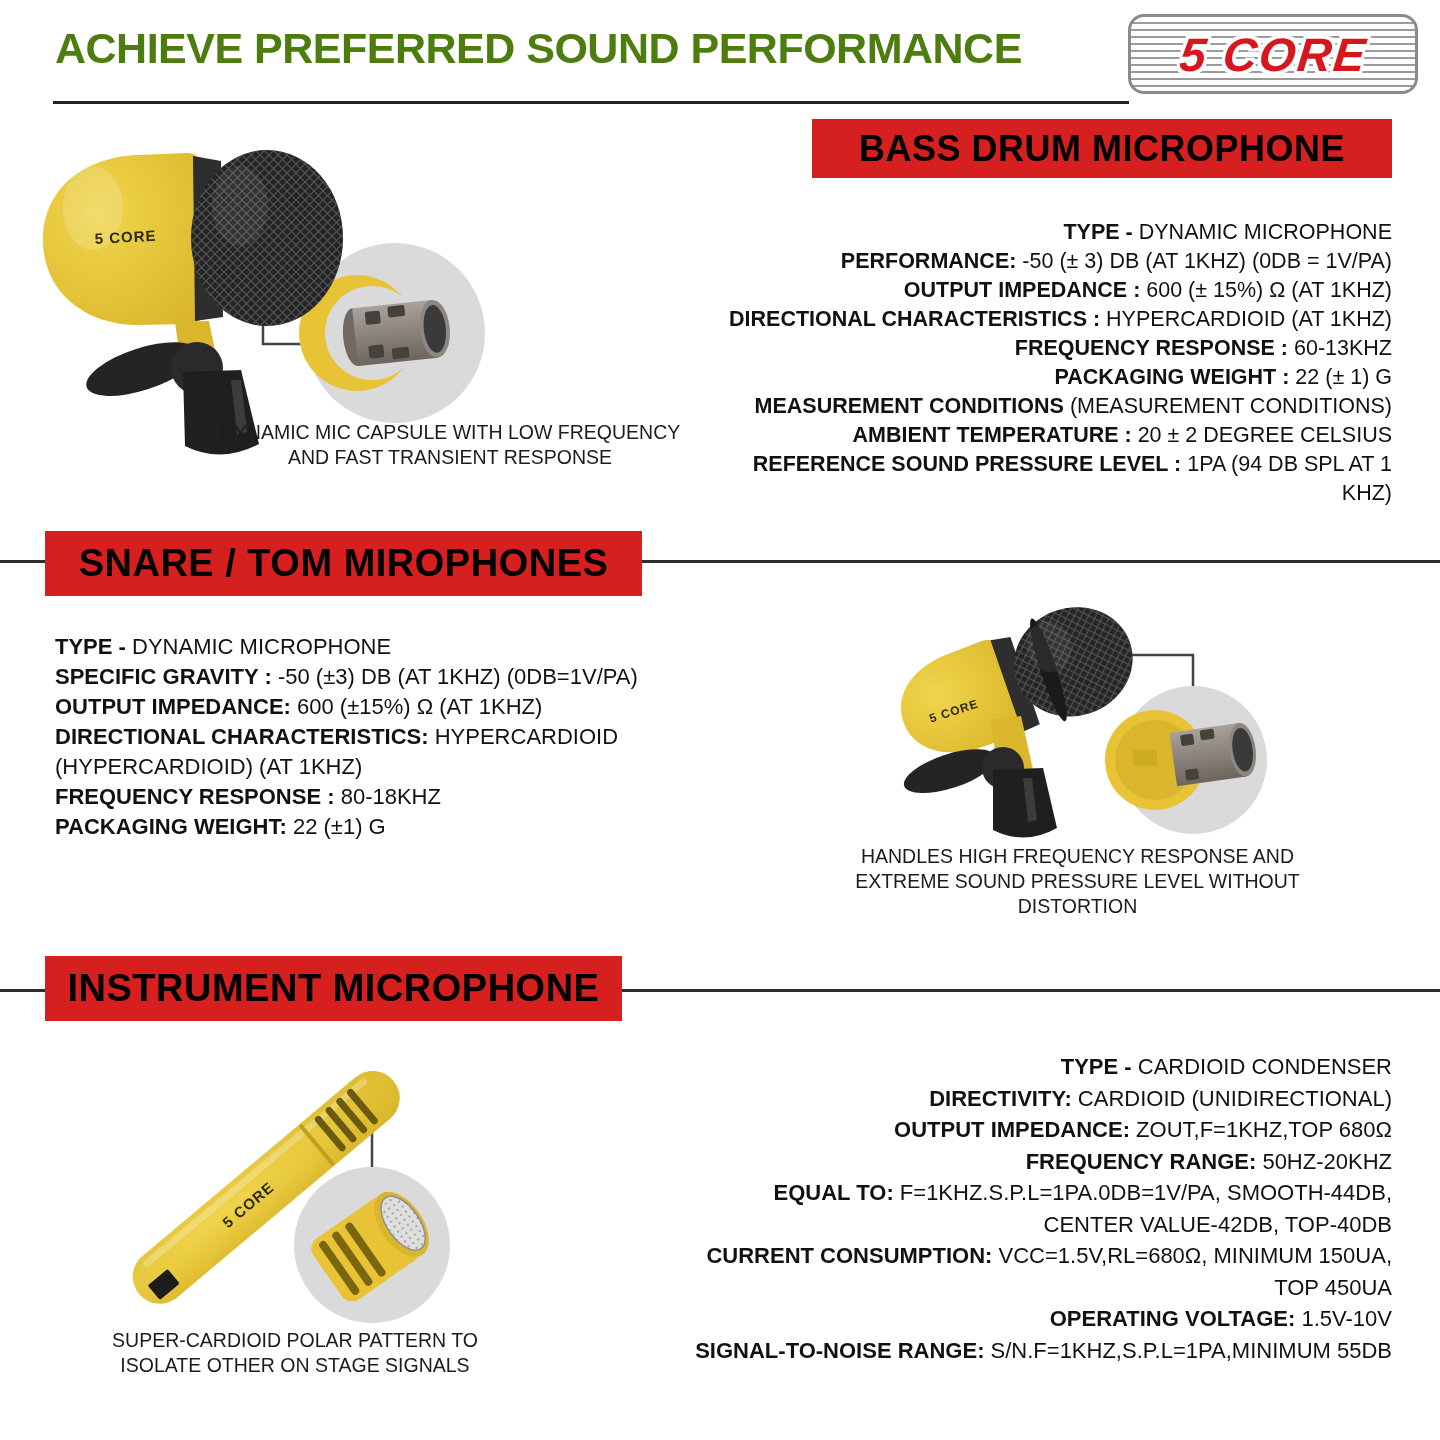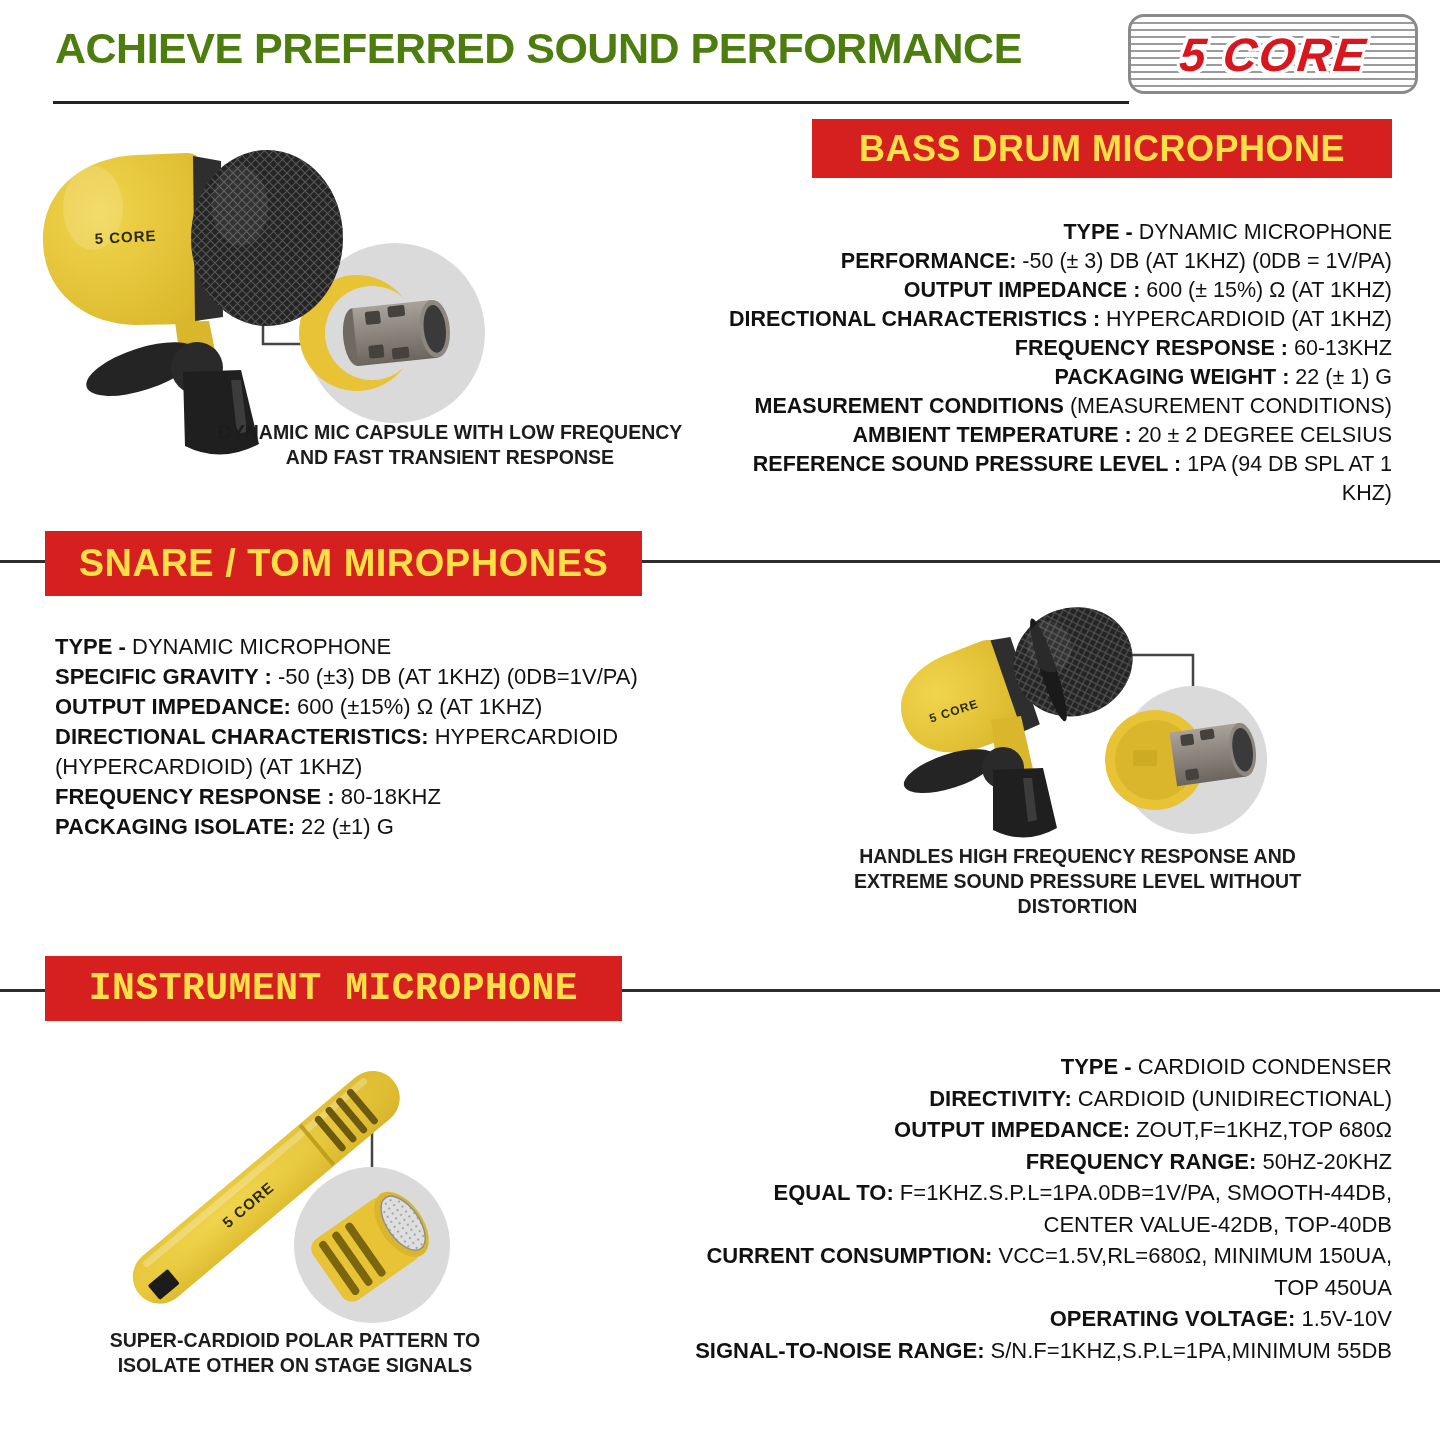--- a/index.html
+++ b/index.html
@@ -25,42 +25,42 @@
   }
   .logo-text{
     font-size:47px;font-weight:800;font-style:italic;color:#d8161d;
     transform:skewX(-6deg);letter-spacing:2px;white-space:nowrap;
     text-shadow:-3px -3px 0 #fff,3px -3px 0 #fff,-3px 3px 0 #fff,3px 3px 0 #fff,
                  0 -3px 0 #fff,0 3px 0 #fff,-3px 0 0 #fff,3px 0 0 #fff;
   }
 
   
   .banner{
-    background:#d6201f;color:#fde047;display:flex;align-items:center;justify-content:center;
+    background:#d6201f;color:#000000;display:flex;align-items:center;justify-content:center;
     font-weight:800;z-index:2;white-space:nowrap;letter-spacing:0.5px;
   }
   .banner-bass{left:812px;top:119px;width:580px;height:59px;font-size:36px;}
   .banner-snare{left:45px;top:531px;width:597px;height:65px;font-size:38px;}
-  .banner-instr{left:45px;top:956px;width:577px;height:65px;font-size:38px;font-family:Liberation Mono, monospace;}
+  .banner-instr{left:45px;top:956px;width:577px;height:65px;font-size:38px;}
   .rule{left:0;width:1440px;height:3px;background:#2e2e2e;z-index:1;}
   .rule-1{top:560px;}
   .rule-2{top:989px;}
 
   
   .specs{display:block;z-index:3;}
   .specs .spec-line{white-space:normal;}
   .specs .lbl{font-weight:800;}
   .specs .val{font-weight:400;}
   .specs-bass{right:48px;top:218px;width:690px;text-align:right;font-size:21.5px;line-height:29px;}
   .specs-snare{left:55px;top:632px;width:700px;text-align:left;font-size:22px;line-height:30px;}
   .specs-instr{right:48px;top:1051px;width:700px;text-align:right;font-size:22px;line-height:31.5px;}
 
   
   .caption{
-    text-align:center;font-weight:700;font-size:19.5px;line-height:25px;color:#1c1c1c;z-index:3;
+    text-align:center;font-weight:400;font-size:19.5px;line-height:25px;color:#1c1c1c;z-index:3;
   }
   .caption-bass{left:205px;top:420px;width:490px;}
   .caption-snare{left:815px;top:844px;width:525px;}
   .caption-instr{left:70px;top:1328px;width:450px;}
 
   .micfig{z-index:2;}
   .fig-bass{left:35px;top:128px;width:670px;height:345px;}
   .fig-snare{left:845px;top:600px;width:500px;height:250px;}
   .fig-instr{left:50px;top:1030px;width:580px;height:300px;}
   svg{display:block;}
@@ -151,21 +151,21 @@
 <div class="abs caption caption-bass">DYNAMIC MIC CAPSULE WITH LOW FREQUENCY AND FAST TRANSIENT RESPONSE</div>
 
 <div class="abs banner banner-snare">SNARE / TOM MIROPHONES</div>
 
 <div class="abs specs specs-snare">
     <div class="spec-line"><span class="lbl">TYPE -</span><span class="val">&nbsp;DYNAMIC MICROPHONE</span></div>
     <div class="spec-line"><span class="lbl">SPECIFIC GRAVITY :</span><span class="val">&nbsp;-50 (±3) DB (AT 1KHZ) (0DB=1V/PA)</span></div>
     <div class="spec-line"><span class="lbl">OUTPUT IMPEDANCE:</span><span class="val">&nbsp;600 (±15%) Ω (AT 1KHZ)</span></div>
     <div class="spec-line"><span class="lbl">DIRECTIONAL CHARACTERISTICS:</span><span class="val">&nbsp;HYPERCARDIOID (HYPERCARDIOID) (AT 1KHZ)</span></div>
     <div class="spec-line"><span class="lbl">FREQUENCY RESPONSE :</span><span class="val">&nbsp;80-18KHZ</span></div>
-    <div class="spec-line"><span class="lbl">PACKAGING ISOLATE:</span><span class="val">&nbsp;22 (±1) G</span></div>
+    <div class="spec-line"><span class="lbl">PACKAGING WEIGHT:</span><span class="val">&nbsp;22 (±1) G</span></div>
   </div>
 
 <div class="abs micfig fig-snare">
   <svg width="500" height="250" viewBox="0 0 500 250">
 
     <polyline points="282,55 348,55 348,90" fill="none" stroke="#444" stroke-width="2.5"></polyline>
 
     <g>
       <circle cx="348" cy="160" r="74" fill="#dadada"></circle>
       <circle cx="310" cy="160" r="50" fill="#e8c335"></circle>

